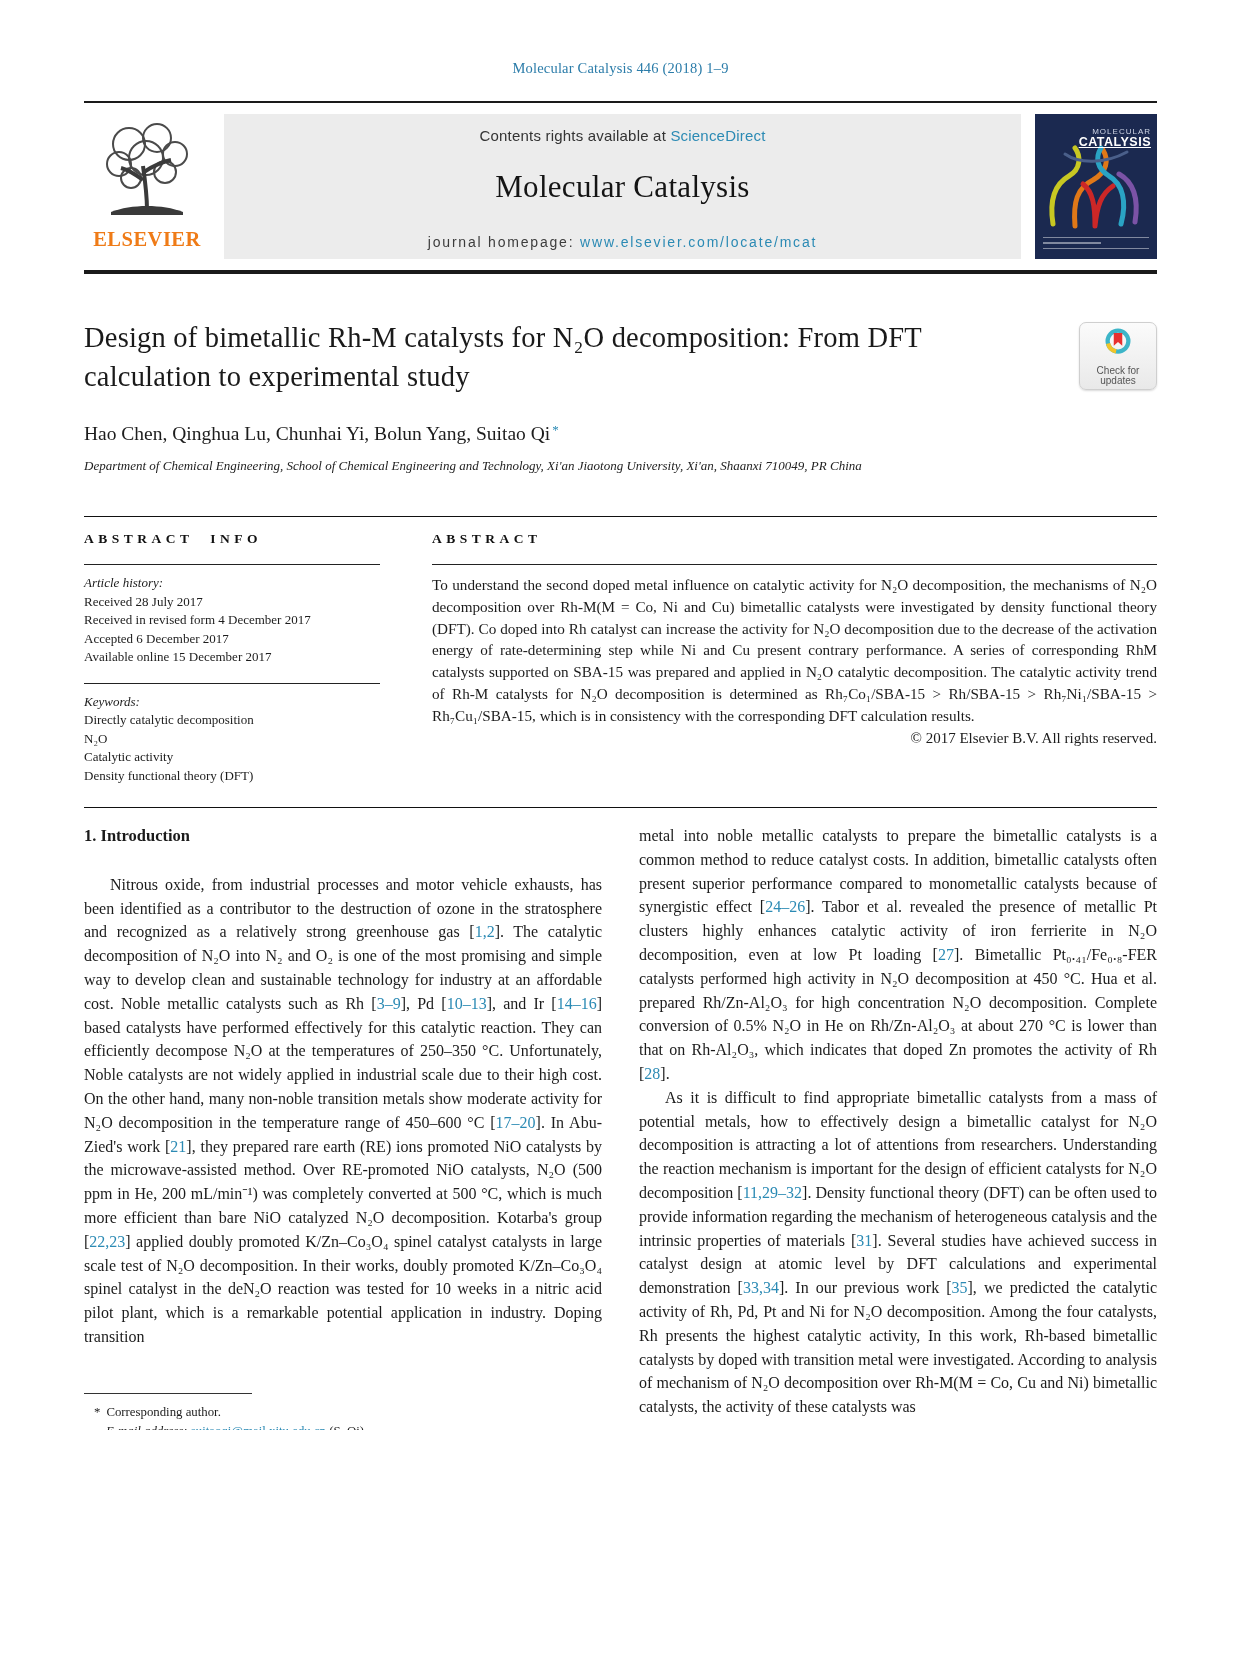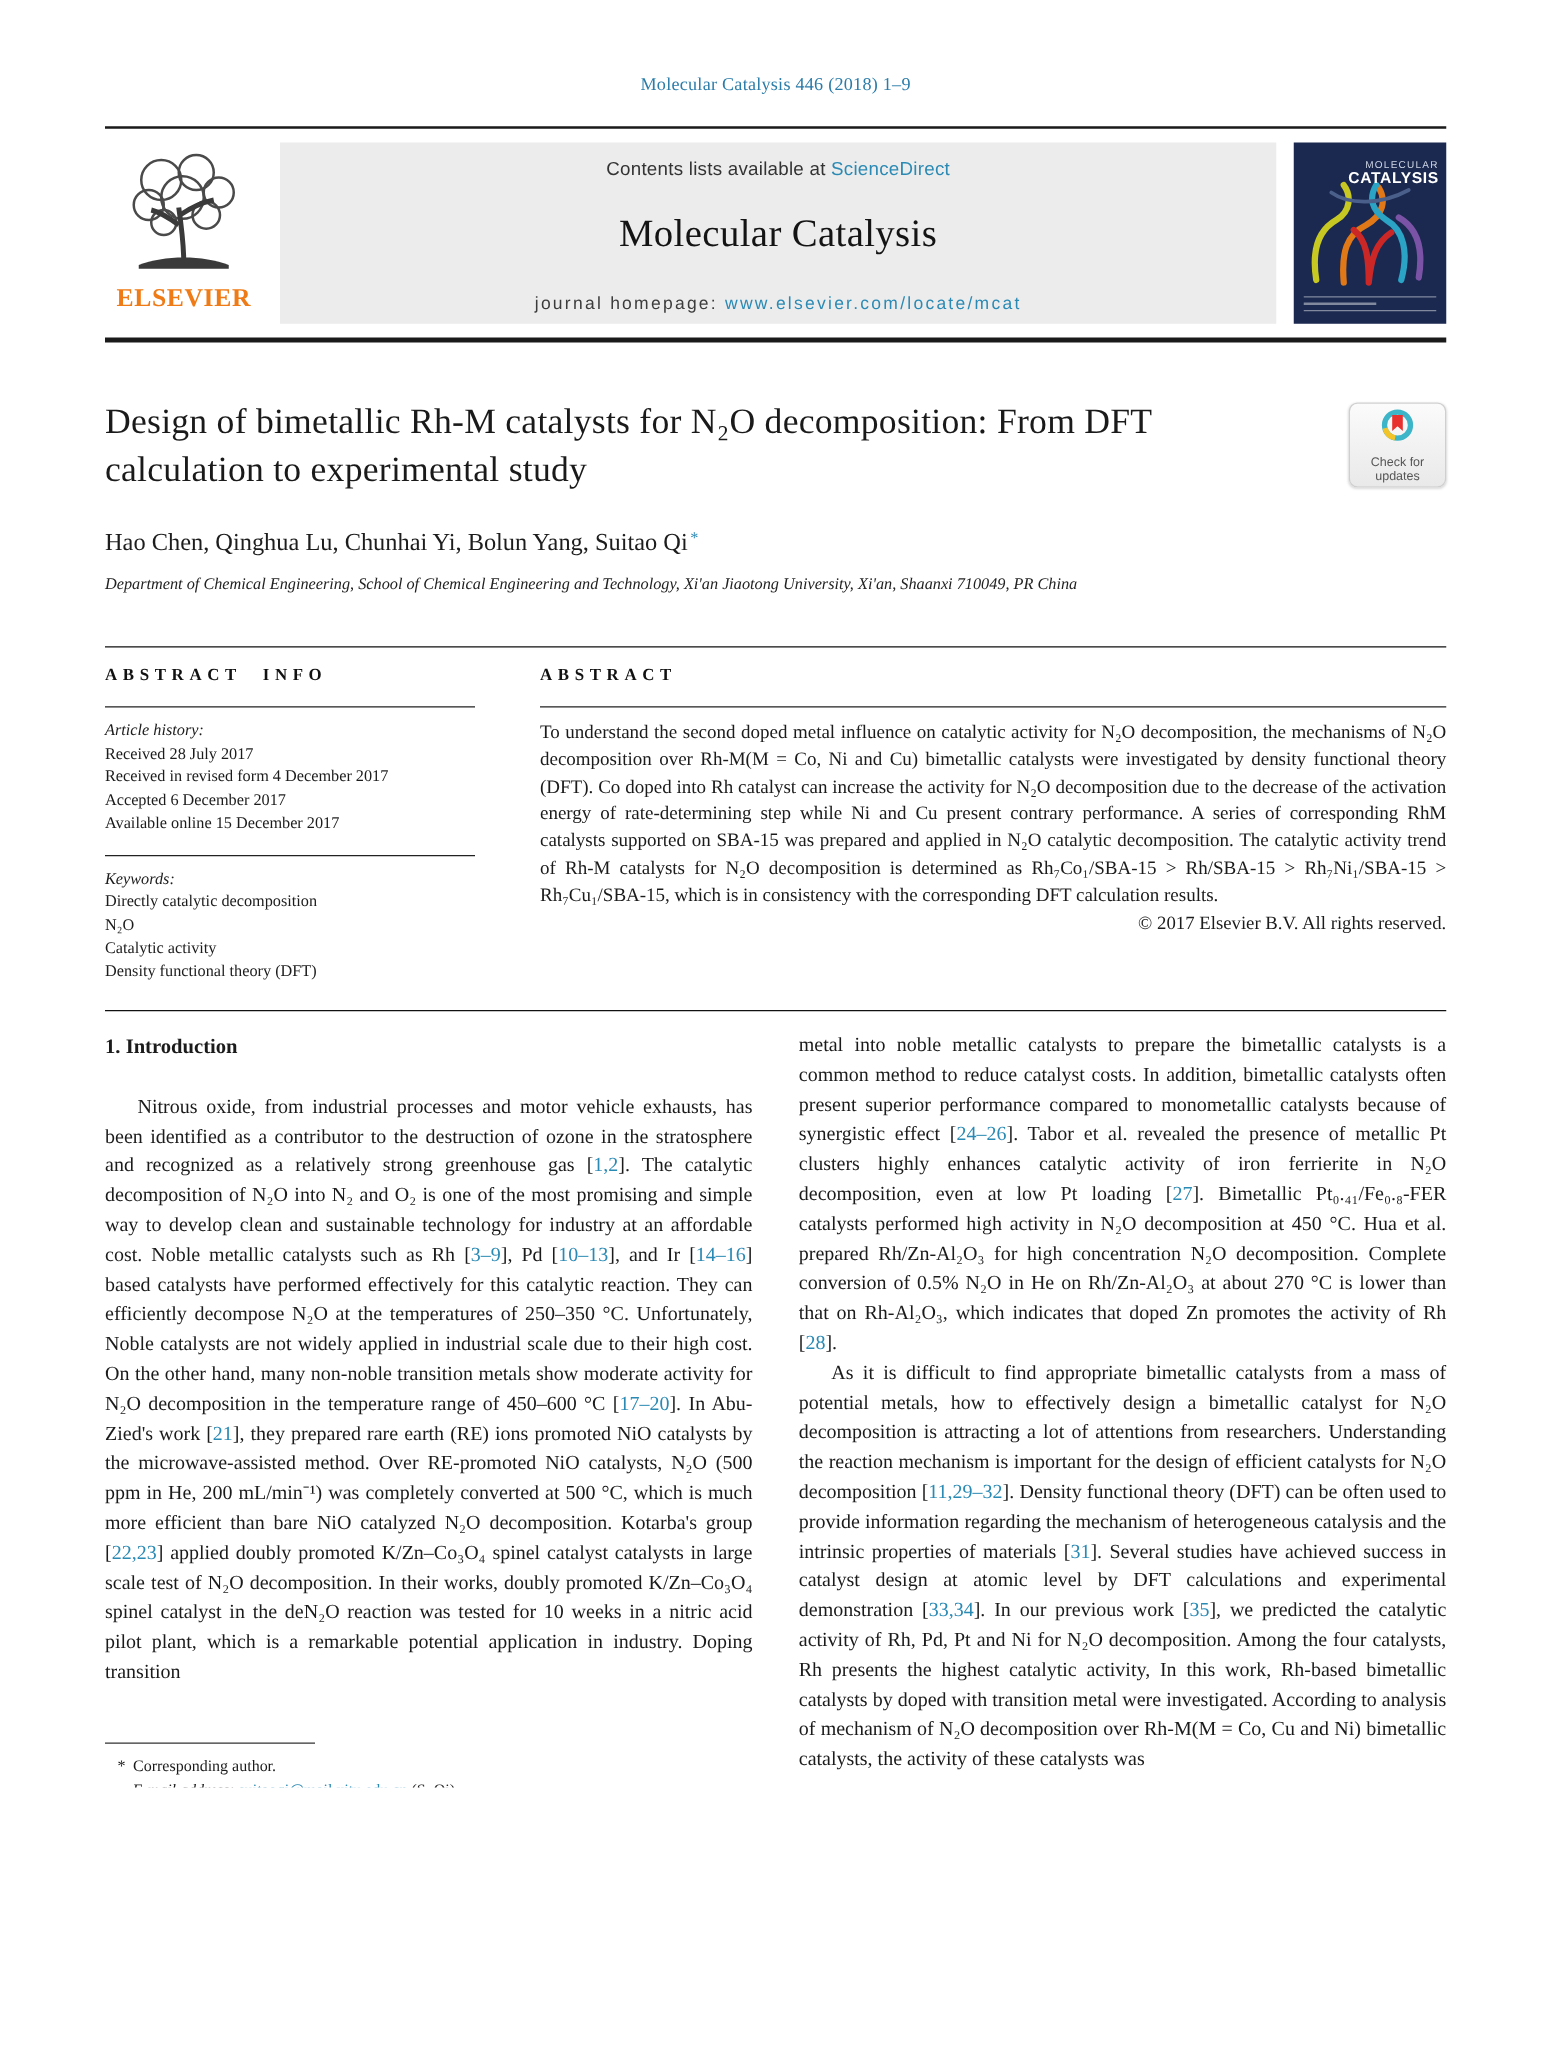--- a/index.html
+++ b/index.html
@@ -47,21 +47,21 @@
   }
   .cover{
     width:122px;background:#1b2950;position:relative;overflow:hidden;
     color:#fff;
   }
   .cover-title{
     position:absolute;top:12px;right:6px;text-align:right;
     font-family:"Liberation Sans", sans-serif;line-height:11px;
   }
   .cover-title .t1{font-size:8px;letter-spacing:1px;color:#cdd4e4;}
-  .cover-title .t2{font-size:12.5px;letter-spacing:.5px;color:#ffffff;font-weight:bold;}
+  .cover-title .t2{font-size:12.5px;letter-spacing:.5px;color:#ffffff;font-weight:bold;text-decoration:underline;}
   .cover-lines{position:absolute;left:8px;right:8px;bottom:10px;}
   .cover-lines div{height:1.5px;background:rgba(255,255,255,.45);margin-top:4px;}
   .cover-lines div.short{width:55%;}
   .rule-thick{height:4px;background:#1a1a1a;margin-top:11px;}
   
   .title-row{display:flex;justify-content:space-between;margin-top:44px;}
   .article-title{
     font-size:28.5px;line-height:39px;color:#1a1a1a;
     width:935px;letter-spacing:.2px;
   }
@@ -143,21 +143,21 @@
             <path d="M53 58 C62 52 70 48 80 46"></path>
           </g>
           <path d="M20 98 C40 90 72 90 92 98 L92 101 L20 101 Z" fill="#3a3a3a"></path>
         </svg>
       </span>
       <div class="elsevier-word">ELSEVIER</div>
     </div>
 
     <div class="banner-center">
       <div class="contents-line">
-        <span>Contents lists available at </span><span class="link">ScienceDirect</span>
+        <span>Contents rights available at </span><span class="link">ScienceDirect</span>
       </div>
       <div class="banner-title">Molecular Catalysis</div>
       <div class="homepage-line">
         <span>journal homepage: </span><span class="link">www.elsevier.com/locate/mcat</span>
       </div>
     </div>
 
     <div class="cover">
       <span>
         <svg width="122" height="145" viewBox="0 0 122 145" style="position:absolute;top:0;left:0;">

